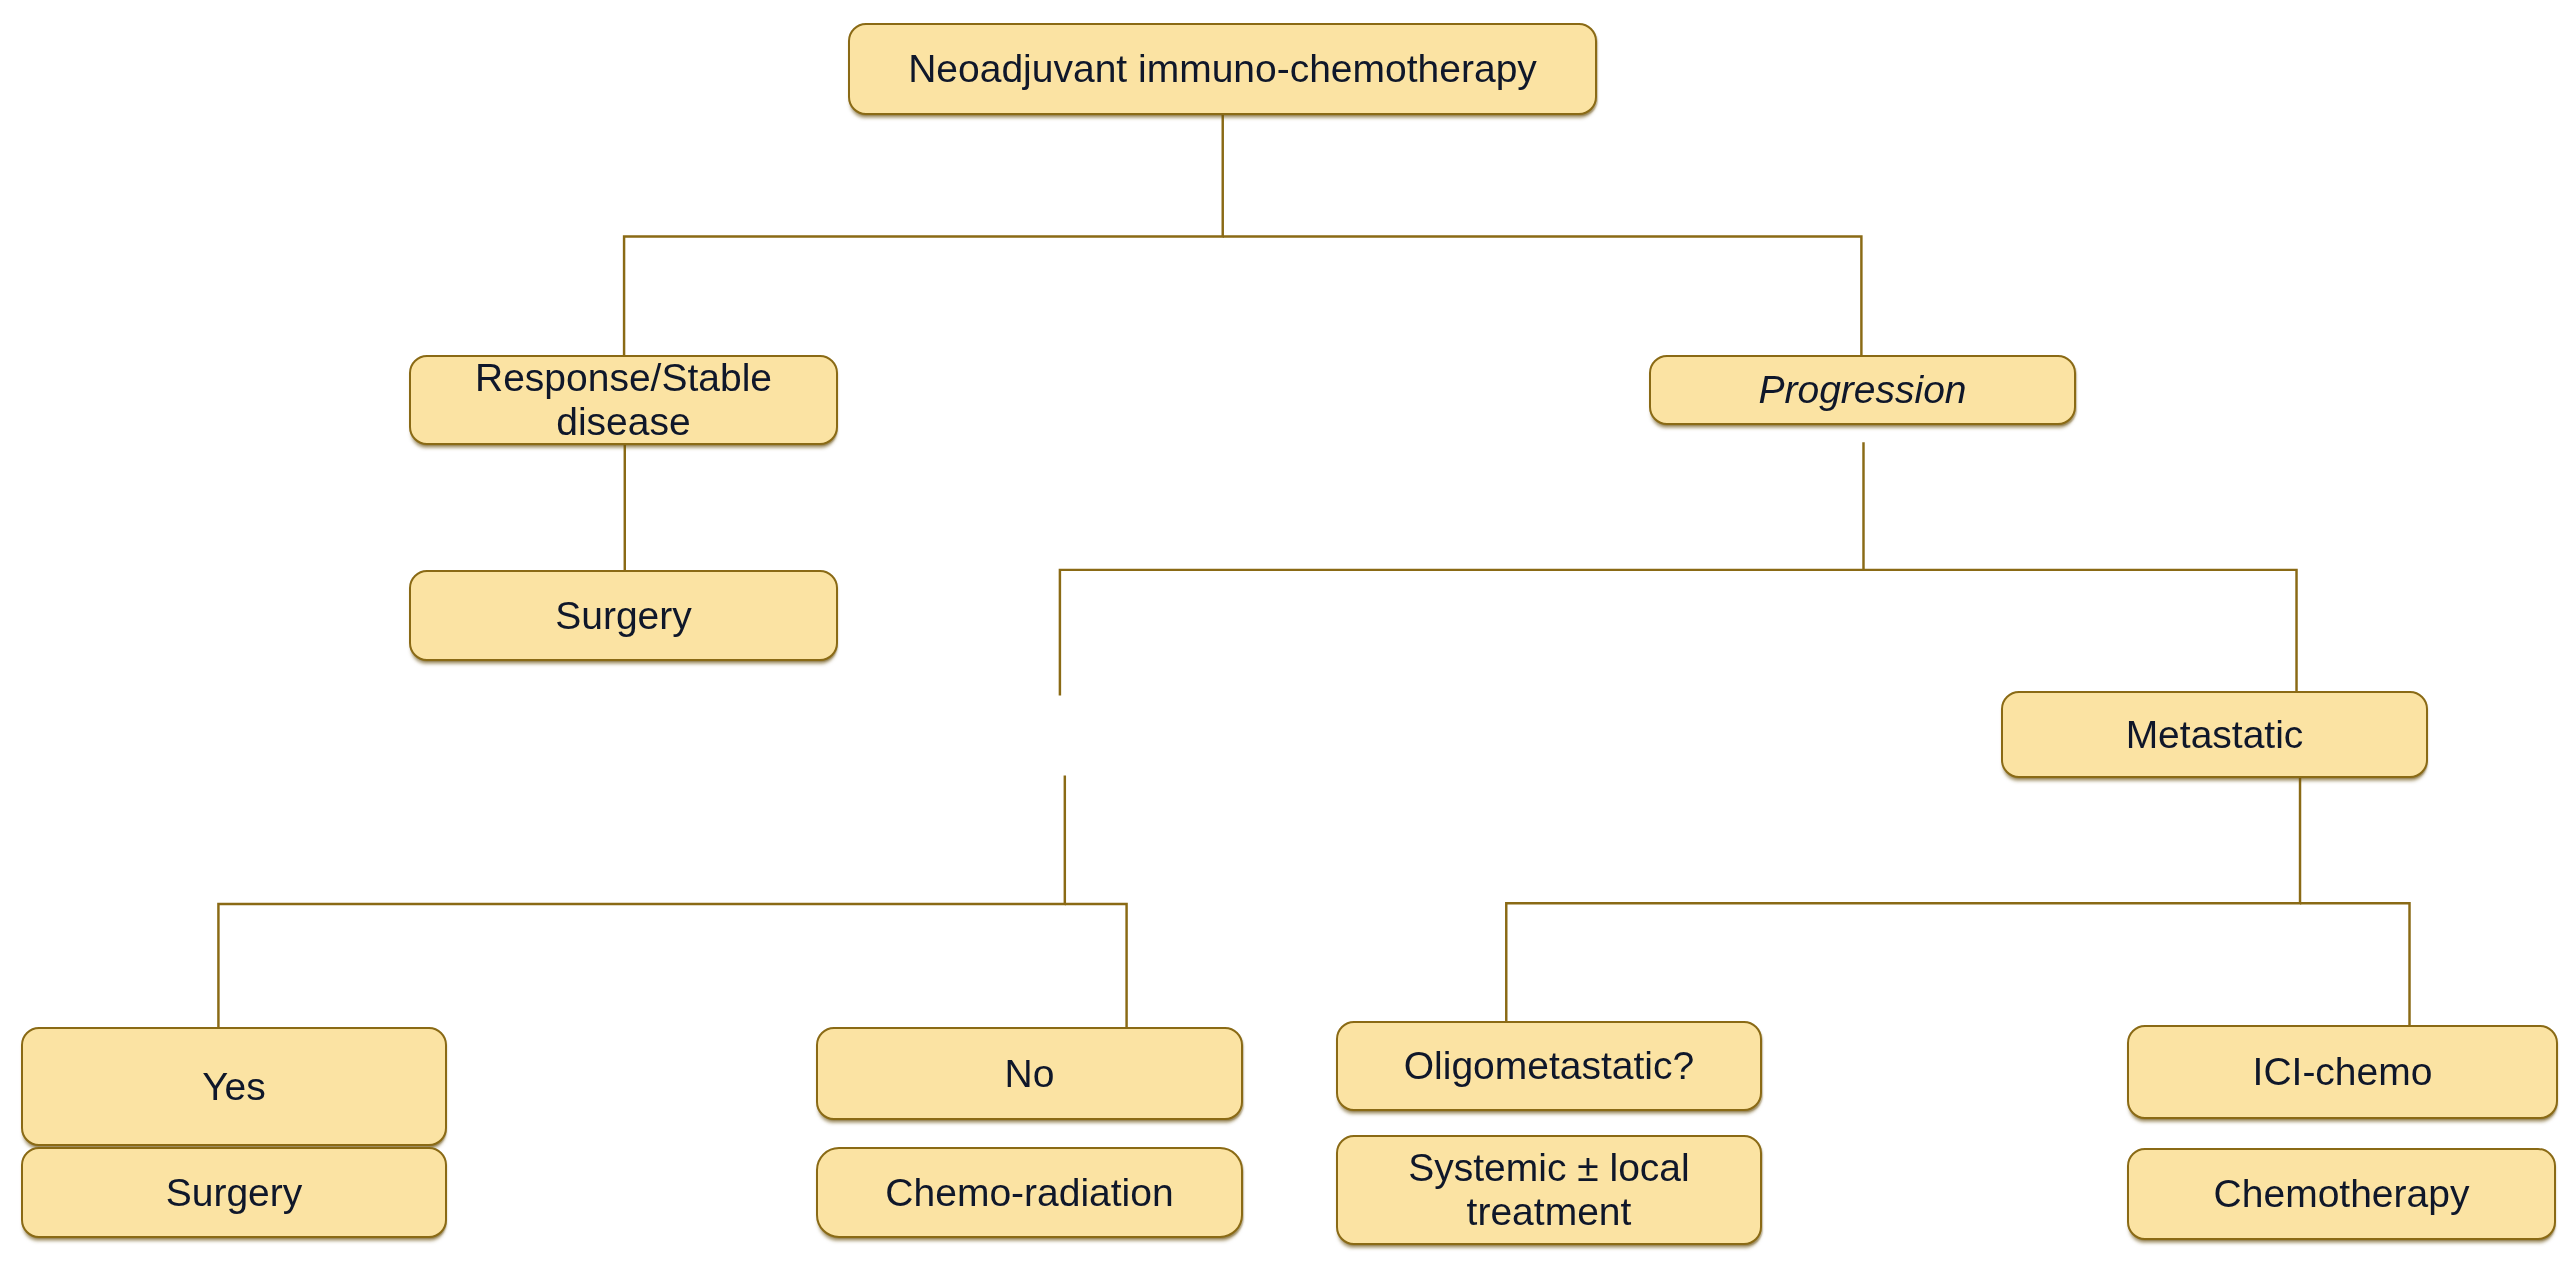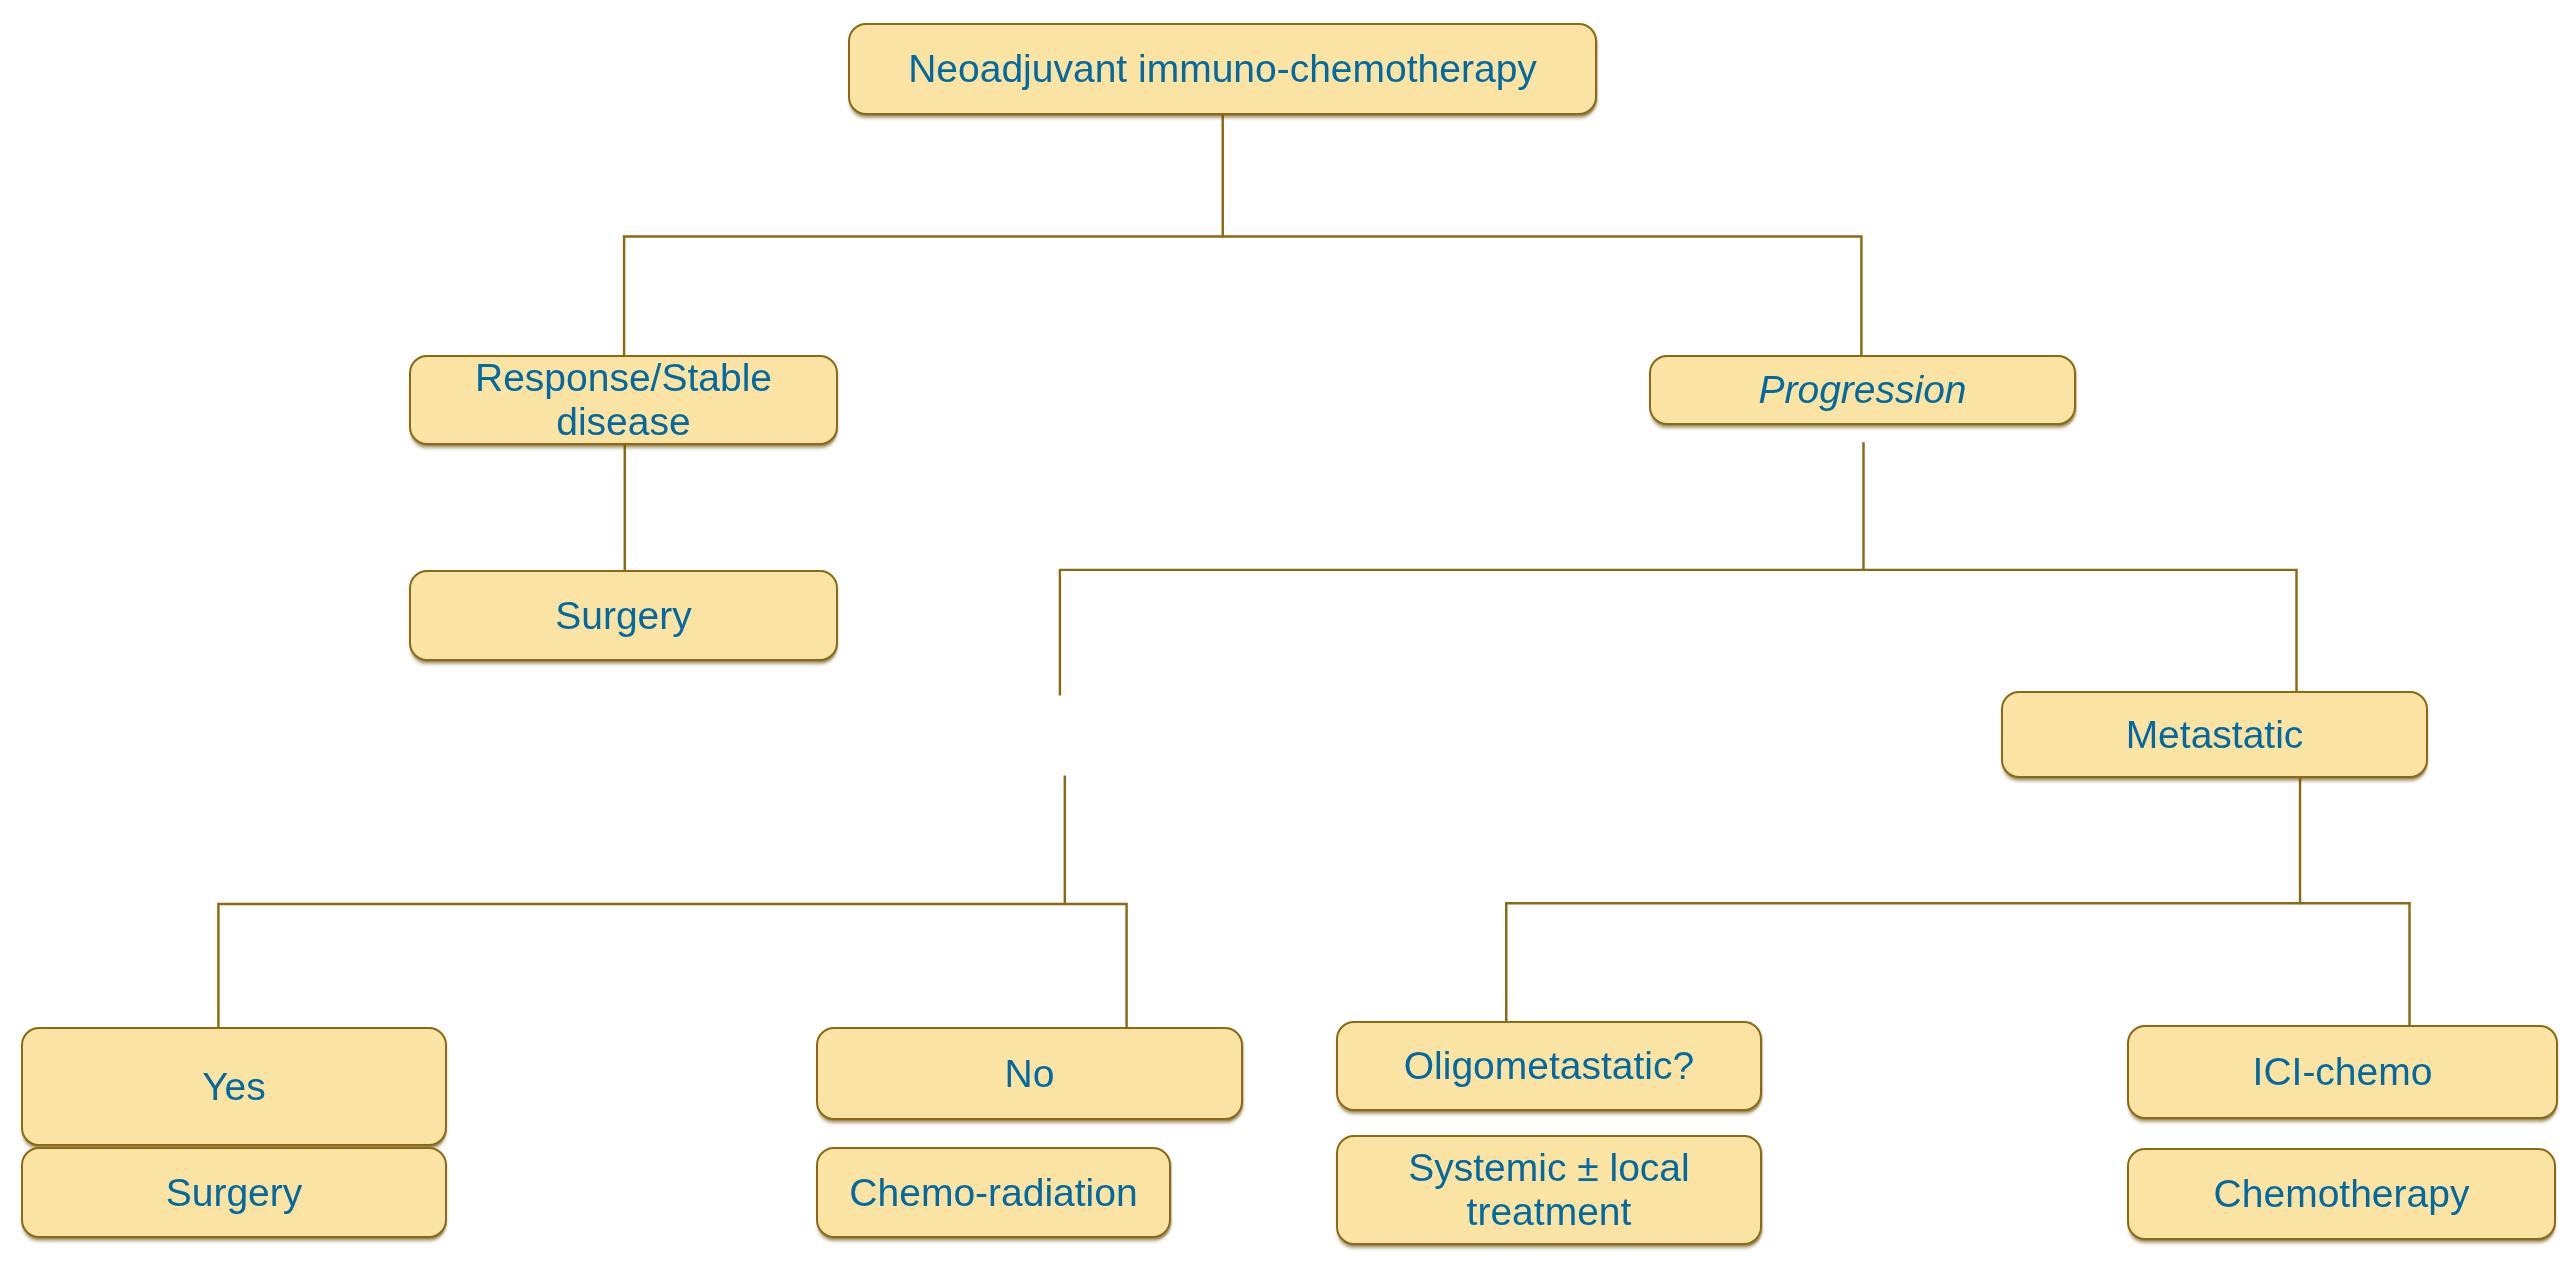--- a/index.html
+++ b/index.html
@@ -32,40 +32,40 @@
     position: absolute;
     box-sizing: border-box;
     display: flex;
     align-items: center;
     justify-content: center;
     text-align: center;
     white-space: pre-line;
     background: #fbe3a3;
     border: 2.8px solid #8a6a15;
     border-radius: 18px;
-    color: #0369a1;
+    color: #0f172a;
     font-size: 39px;
     line-height: 1.12;
     padding: 0 8.4px;
     box-shadow: 0 4.9px 3.5px -2.8px rgba(105, 80, 15, 0.55),
                 1.4px 2.1px 1.4px -1.4px rgba(105, 80, 15, 0.35);
   }
   
   .n-root        { left: 848px; top:   23px; width: 749px; height: 92px; }
   .n-response    { left:  409px; top:  355px; width:  429px; height: 90px; }
   .n-progression { left: 1649px; top:  355px; width:  427px; height: 70px; font-style: italic; }
   .n-surgery1    { left:  409px; top:  570px; width:  429px; height: 91px; }
   .n-localized   { left: 848px; top:  691px; width:  430px; height: 87px; }
   .n-metastatic  { left: 2001px; top:  691px; width:  427px; height: 87px; }
   .n-yes         { left:   21px; top: 1027px; width:  426px; height: 119px; text-align: center; }
   .n-no          { left: 816px; top: 1027px; width:  427px; height: 93px; }
   .n-oligo       { left: 1336px; top: 1021px; width:  426px; height: 90px; }
   .n-ici         { left: 2127px; top: 1025px; width:  431px; height: 94px; }
   .n-surgery2    { left:   21px; top: 1147px; width:  426px; height: 91px; }
-  .n-chemorad    { left: 816px; top: 1147px; width:  355px; height: 91px; }
+  .n-chemorad    { left: 816px; top: 1147px; width:  427px; height: 91px; border-radius: 23px; }
   .n-systemic    { left: 1336px; top: 1135px; width:  426px; height: 110px; }
   .n-chemo       { left: 2127px; top: 1148px; width:  429px; height: 92px; }
 </style>
 </head>
 <body>
 
 <div class="stage">
 
   <svg class="connectors" viewBox="0 0 3670 1811" xmlns="http://www.w3.org/2000/svg">
 

